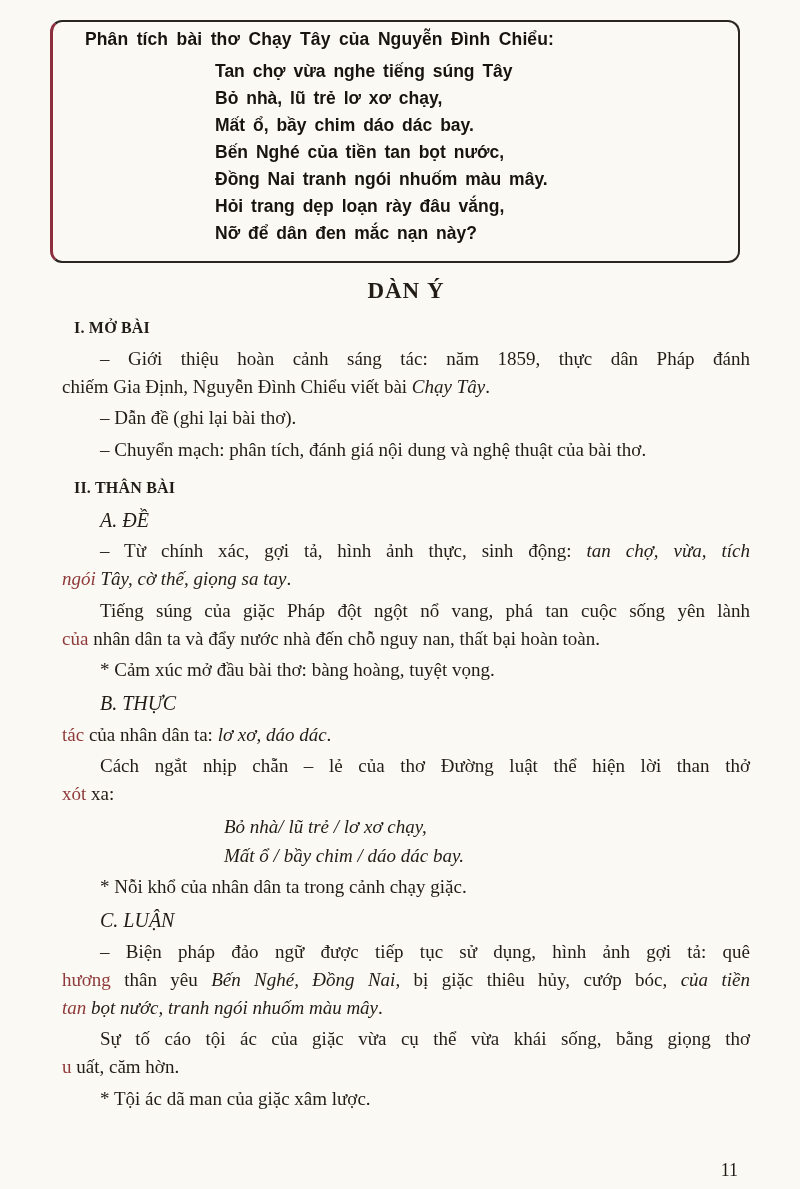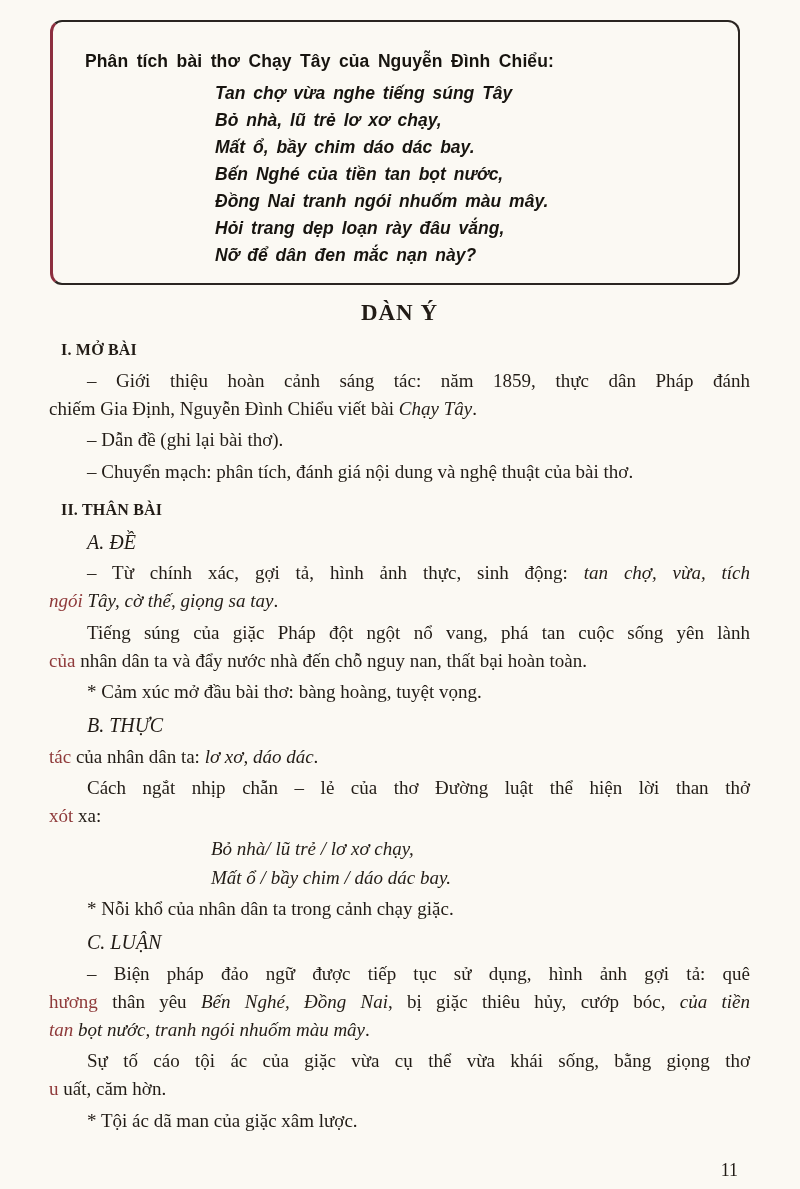--- a/index.html
+++ b/index.html
@@ -10,47 +10,46 @@
     color:#221c16;
   }
   .page{position:relative;width:800px;height:1189px;}
 
   
   .quote-box{
     margin:20px 60px 0 50px;
     border:2.5px solid #2a2521;
     border-left:3px solid #8d2f3f;
     border-radius:12px;
-    padding:28px 14px 14px 32px;
+    padding:6px 14px 14px 32px;
     box-sizing:border-box;
     background:transparent;
   }
   .box-title{
     font-family:"Liberation Sans", sans-serif;
     font-weight:bold;
     font-size:17.5px;
     line-height:23px;
     word-spacing:3.5px;
     letter-spacing:.1px;
     color:#17140f;
   }
   .poem{margin:7px 0 0 130px;}
   .poem-line{
     font-family:"Liberation Sans", sans-serif;
     font-weight:bold;
-    font-style:italic;
     font-size:17.5px;
     line-height:27px;
     word-spacing:3px;
     color:#17140f;
     white-space:nowrap;
   }
 
   
-  .content{padding:0 50px 0 49px;}
+  .content{padding:0 50px 0 62px;}
   .outline-title{
     text-align:center;
     font-weight:bold;
     font-size:23px;
     line-height:26px;
     letter-spacing:1px;
     margin:15px 0 7px 0;
   }
   .h1{
     font-weight:bold;

